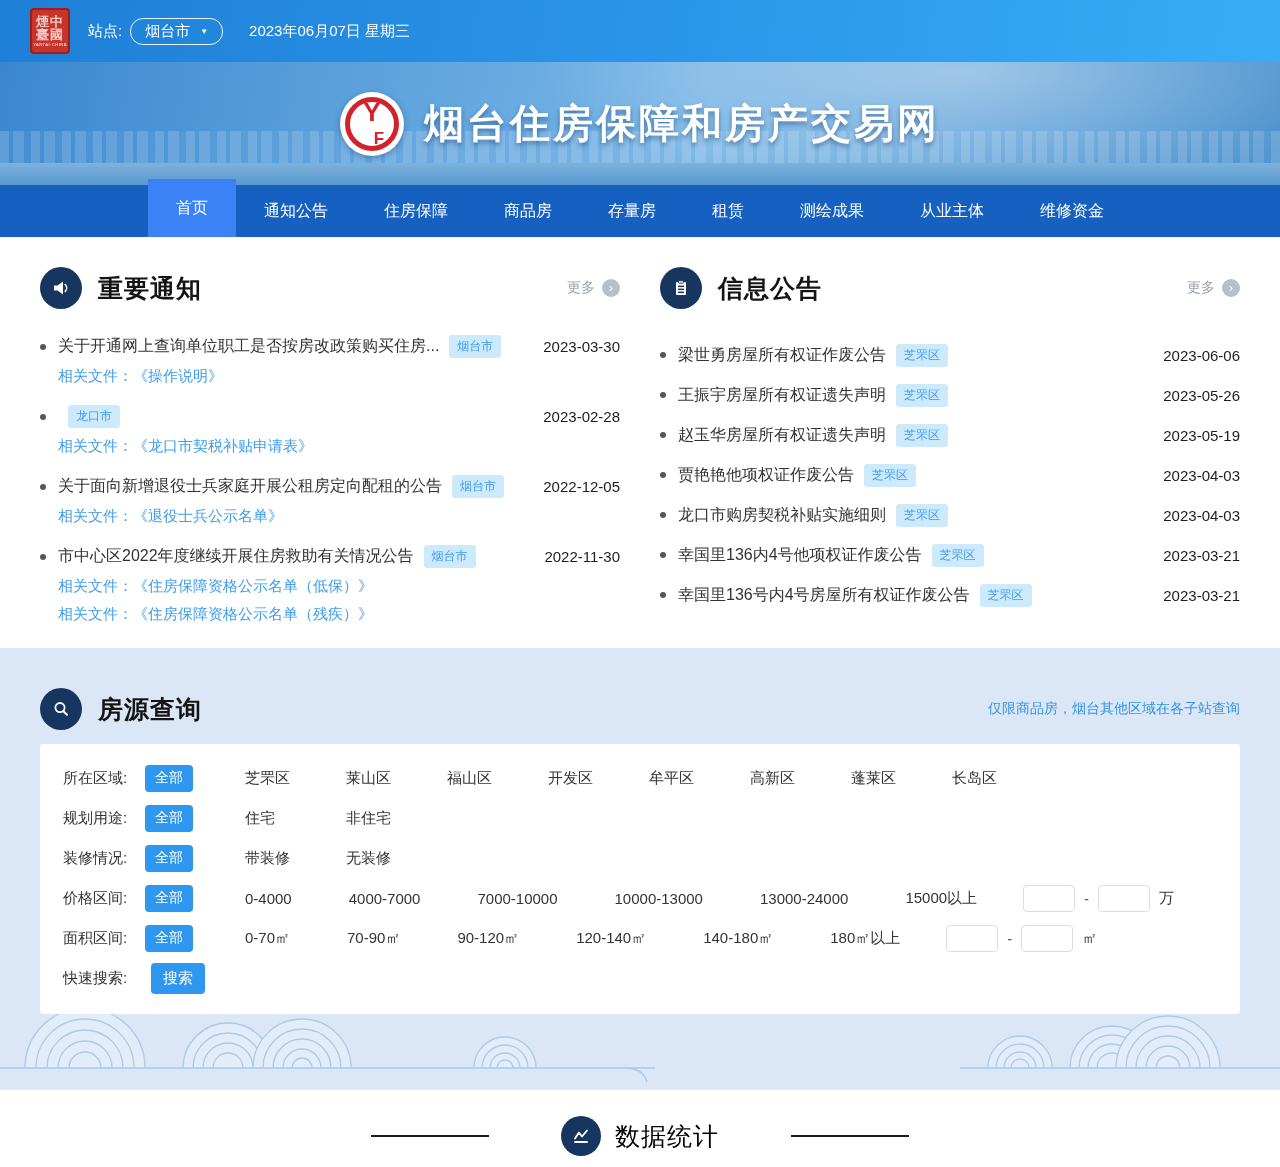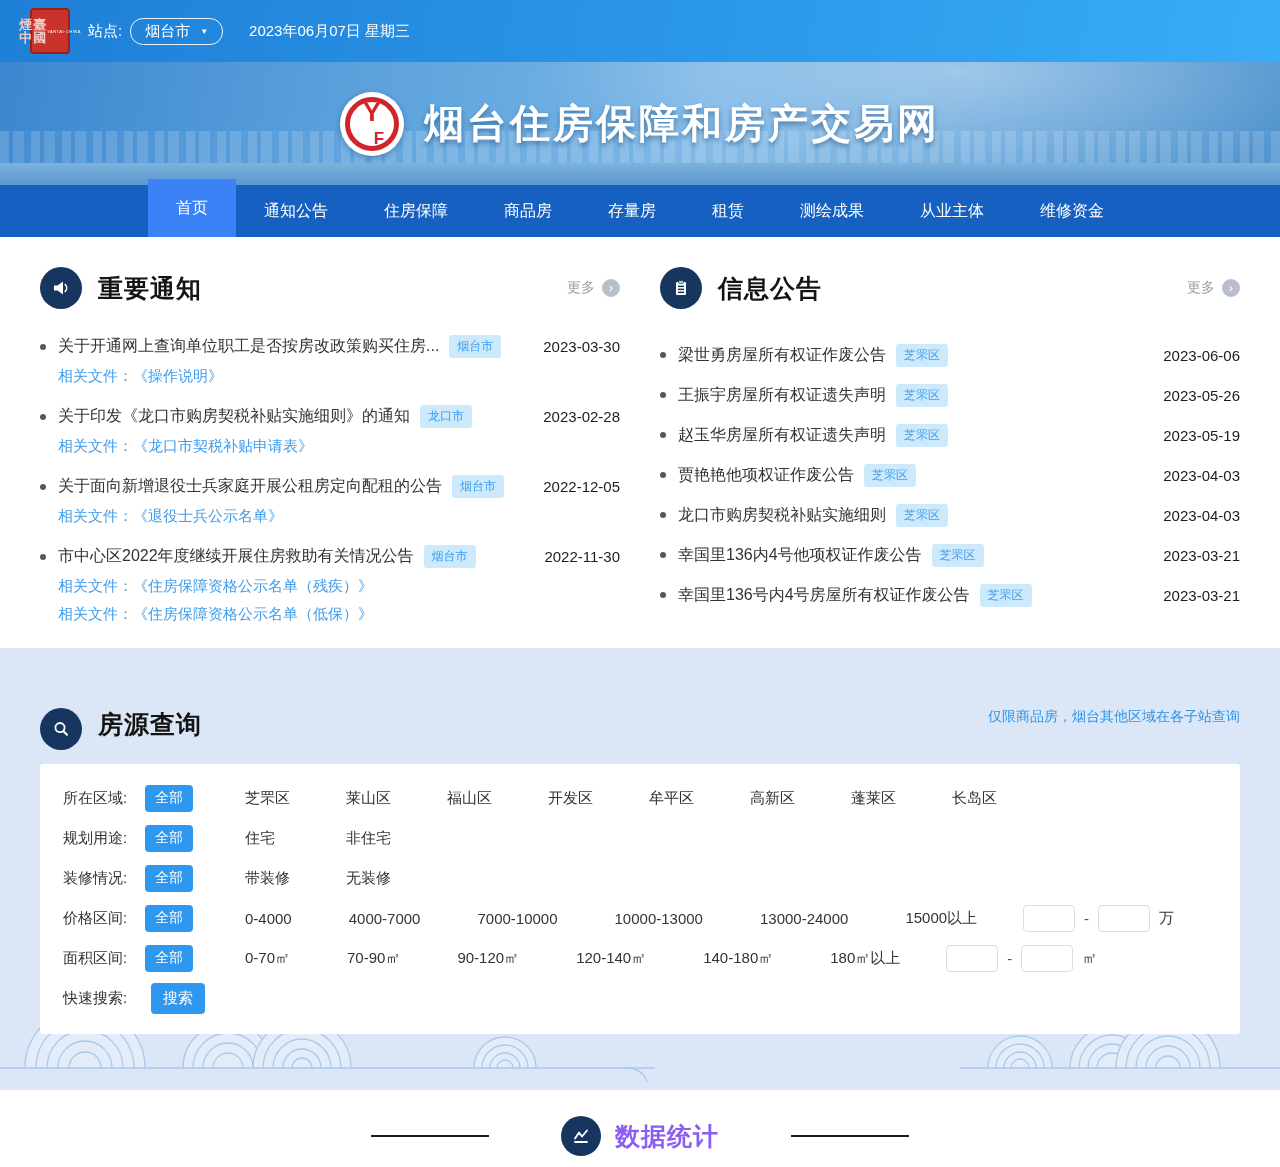--- a/index.html
+++ b/index.html
@@ -10,21 +10,21 @@
   }
 
   
   .topbar {
     height:62px; display:flex; align-items:center; padding:0 30px;
     background:linear-gradient(100deg,#1e7fd6 0%,#2b97ea 55%,#38adf6 100%);
     color:#fff; font-size:15px;
   }
   .seal {
     width:40px; height:46px; background:#c8332b; border:2px solid #9e1f1a;
-    border-radius:4px; display:flex; flex-direction:row; align-items:center;
+    border-radius:4px; display:flex; flex-direction:column; align-items:center;
     justify-content:center; line-height:1; flex-shrink:0;
   }
   .seal .seal-row { font-size:13px; font-weight:bold; color:#f3c9c4; letter-spacing:1px; }
   .seal .seal-cap { font-size:4px; color:#fff; margin-top:2px; letter-spacing:.5px; }
   .site-label { margin-left:18px; }
   .site-select {
     margin-left:8px; border:1px solid rgba(255,255,255,.9); border-radius:13px;
     padding:3px 14px; display:flex; align-items:center; gap:10px; cursor:pointer;
   }
   .site-select .arrow { font-size:8px; }
@@ -116,21 +116,21 @@
   }
   .item-date { margin-left:auto; padding-left:12px; font-size:15px; color:#1d1d1d; flex-shrink:0; }
   .file-line { margin:9px 0 0 18px; font-size:15px; color:#3f9ceb; }
   .file-link { cursor:pointer; }
   .ann-item { height:40px; }
 
   
   .search-section {
     height:442px; background:#dbe6f6; padding:0 40px; position:relative; overflow:hidden;
   }
-  .search-header { padding-top:60px; display:flex; position:relative; z-index:2; }
+  .search-header { padding-top:40px; display:flex; align-items:center; position:relative; z-index:2; }
   .search-note { margin-left:auto; font-size:14px; color:#2f95e8; }
   .filter-panel {
     margin-top:14px; background:#fff; border-radius:3px; padding:14px 0 16px;
     position:relative; z-index:2;
   }
   .filter-row { display:flex; align-items:center; height:40px; padding-left:23px; font-size:15px; }
   .f-label { width:76px; color:#333; flex-shrink:0; }
   .all-btn {
     margin-left:6px; width:48px; height:27px; background:#2e97f0; color:#fff;
     border:none; border-radius:4px; font-size:14px; cursor:pointer;
@@ -159,21 +159,21 @@
     border:none; border-radius:4px; font-size:15px; cursor:pointer;
     font-family:"Liberation Sans", sans-serif;
   }
   .deco-svg { position:absolute; left:0; bottom:0; z-index:1; }
 
   
   .stats { background:#fff; padding-top:26px; }
   .stats-header { display:flex; align-items:center; justify-content:center; gap:0; }
   .stats-line { width:118px; height:2px; background:#1c1c1c; }
   .stats-mid { display:flex; align-items:center; gap:14px; margin:0 72px; }
-  .stats-title { font-size:25px; font-weight:bold; color:#8b5cf6; letter-spacing:1px; }
+  .stats-title { font-size:25px; font-weight:normal; color:#000000; letter-spacing:1px; }
   .icon-circle.small { width:40px; height:40px; margin-right:0; }
 </style>
 </head>
 <body>
 
 <div class="topbar">
   <div class="seal">
     <span class="seal-row">煙中</span>
     <span class="seal-row">臺國</span>
     <span class="seal-cap">YANTAI·CHINA</span>
@@ -234,21 +234,20 @@
         <span class="item-date">2023-03-30</span>
       </div>
       <div class="file-line">
         <span>相关文件：</span><span class="file-link">《操作说明》</span>
       </div>
     </div>
 
     <div class="notice-item">
       <div class="item-row">
         <span class="bullet"></span>
-        <span class="item-title">关于印发《龙口市购房契税补贴实施细则》的通知</span>
         <span class="tag">龙口市</span>
         <span class="item-date">2023-02-28</span>
       </div>
       <div class="file-line">
         <span>相关文件：</span><span class="file-link">《龙口市契税补贴申请表》</span>
       </div>
     </div>
 
     <div class="notice-item">
       <div class="item-row">
@@ -263,24 +262,24 @@
     </div>
 
     <div class="notice-item">
       <div class="item-row">
         <span class="bullet"></span>
         <span class="item-title">市中心区2022年度继续开展住房救助有关情况公告</span>
         <span class="tag">烟台市</span>
         <span class="item-date">2022-11-30</span>
       </div>
       <div class="file-line">
+        <span>相关文件：</span><span class="file-link">《住房保障资格公示名单（低保）》</span>
+      </div>
+      <div class="file-line">
         <span>相关文件：</span><span class="file-link">《住房保障资格公示名单（残疾）》</span>
-      </div>
-      <div class="file-line">
-        <span>相关文件：</span><span class="file-link">《住房保障资格公示名单（低保）》</span>
       </div>
     </div>
   </div>
 
   <div class="col">
     <div class="col-header">
       <div class="icon-circle">
         <svg width="20" height="20" viewBox="0 0 20 20">
             <rect x="5" y="4" width="10" height="13" rx="1" fill="#fff"></rect>
             <rect x="7.5" y="2.8" width="5" height="2.4" rx="0.8" fill="#fff" stroke="#17365f" stroke-width="1"></rect>

